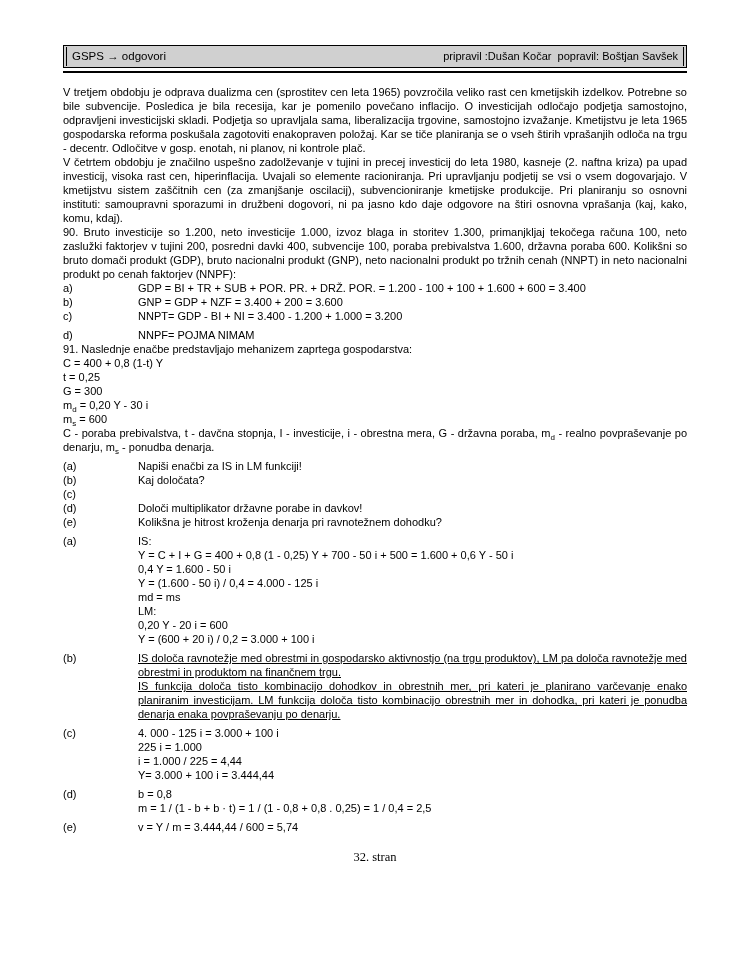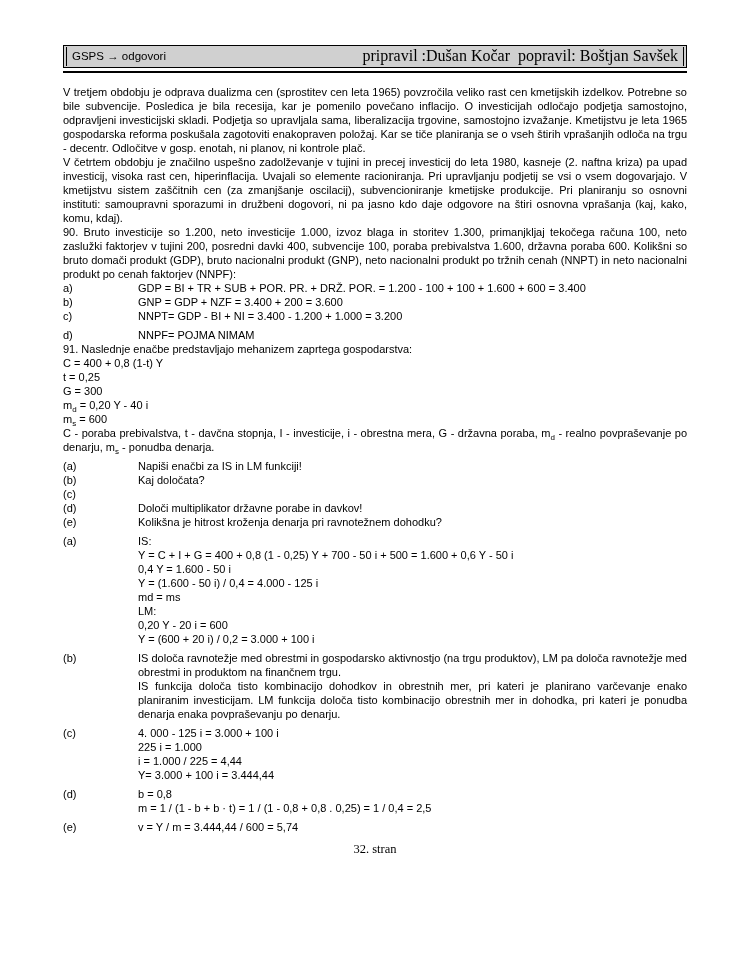--- a/index.html
+++ b/index.html
@@ -16,37 +16,37 @@
   .content { position: absolute; left: 63px; top: 45px; width: 624px; }
 
   
   .header-box { border: 1px solid #000; background: #d0d0d0; padding: 1px 2px; }
   .header-inner {
     border-left: 1px solid #000; border-right: 1px solid #000;
     display: flex; justify-content: space-between; align-items: center;
     padding: 2px 5px 3px 5px;
   }
   .header-title { font-size: 11.5px; white-space: pre; }
-  .header-credits { font-family: Liberation Serif, serif; font-size: 16px; white-space: pre; }
+  .header-credits { font-family: Liberation Sans, sans-serif; font-size: 11px; white-space: pre; }
   .header-rule { height: 2px; background: #000; margin-top: 3px; }
 
   .body-text { margin-top: 12px; }
   p.para { margin: 0; text-align: justify; }
 
   .li { position: relative; padding-left: 75px; min-height: 14px; }
   .li-label { position: absolute; left: 0; top: 0; }
   .gap { margin-top: 5px; }
 
   .eq { white-space: pre-wrap; }
-  .answer-text p { margin: 0; text-align: justify; }
+  .answer-text p { margin: 0; text-align: justify; text-decoration: underline; }
 
   sub { font-size: 8px; line-height: 0; }
 
   .footer {
-    margin-top: 8px; text-align: center;
+    margin-top: 16px; text-align: center;
     font-family: "Liberation Serif", "DejaVu Serif", serif;
     font-size: 12.5px;
   }
 </style>
 </head>
 <body>
 
 <div class="page">
   <div class="content">
 
@@ -78,21 +78,21 @@
       </div>
       <div class="li gap">
         <span class="li-label">d)</span>
         <span class="li-text eq">NNPF= POJMA NIMAM</span>
       </div>
 
       <div class="eq">91. Naslednje enačbe predstavljajo mehanizem zaprtega gospodarstva:</div>
       <div class="eq">C = 400 + 0,8 (1-t) Y</div>
       <div class="eq">t = 0,25</div>
       <div class="eq">G = 300</div>
-      <div class="eq"><span>m</span><sub>d</sub><span> = 0,20 Y - 40 i</span></div>
+      <div class="eq"><span>m</span><sub>d</sub><span> = 0,20 Y - 30 i</span></div>
       <div class="eq"><span>m</span><sub>s</sub><span> = 600</span></div>
 
       <p class="para gap"><span>C - poraba prebivalstva, t - davčna stopnja, I - investicije, i - obrestna mera, G - državna poraba, m</span><sub>d</sub><span> - realno povpraševanje po denarju, m</span><sub>s</sub><span> - ponudba denarja.</span></p>
 
       <div class="gap">
         <div class="li">
           <span class="li-label">(a)</span>
           <span class="li-text">Napiši enačbi za IS in LM funkciji!</span>
         </div>
         <div class="li">

